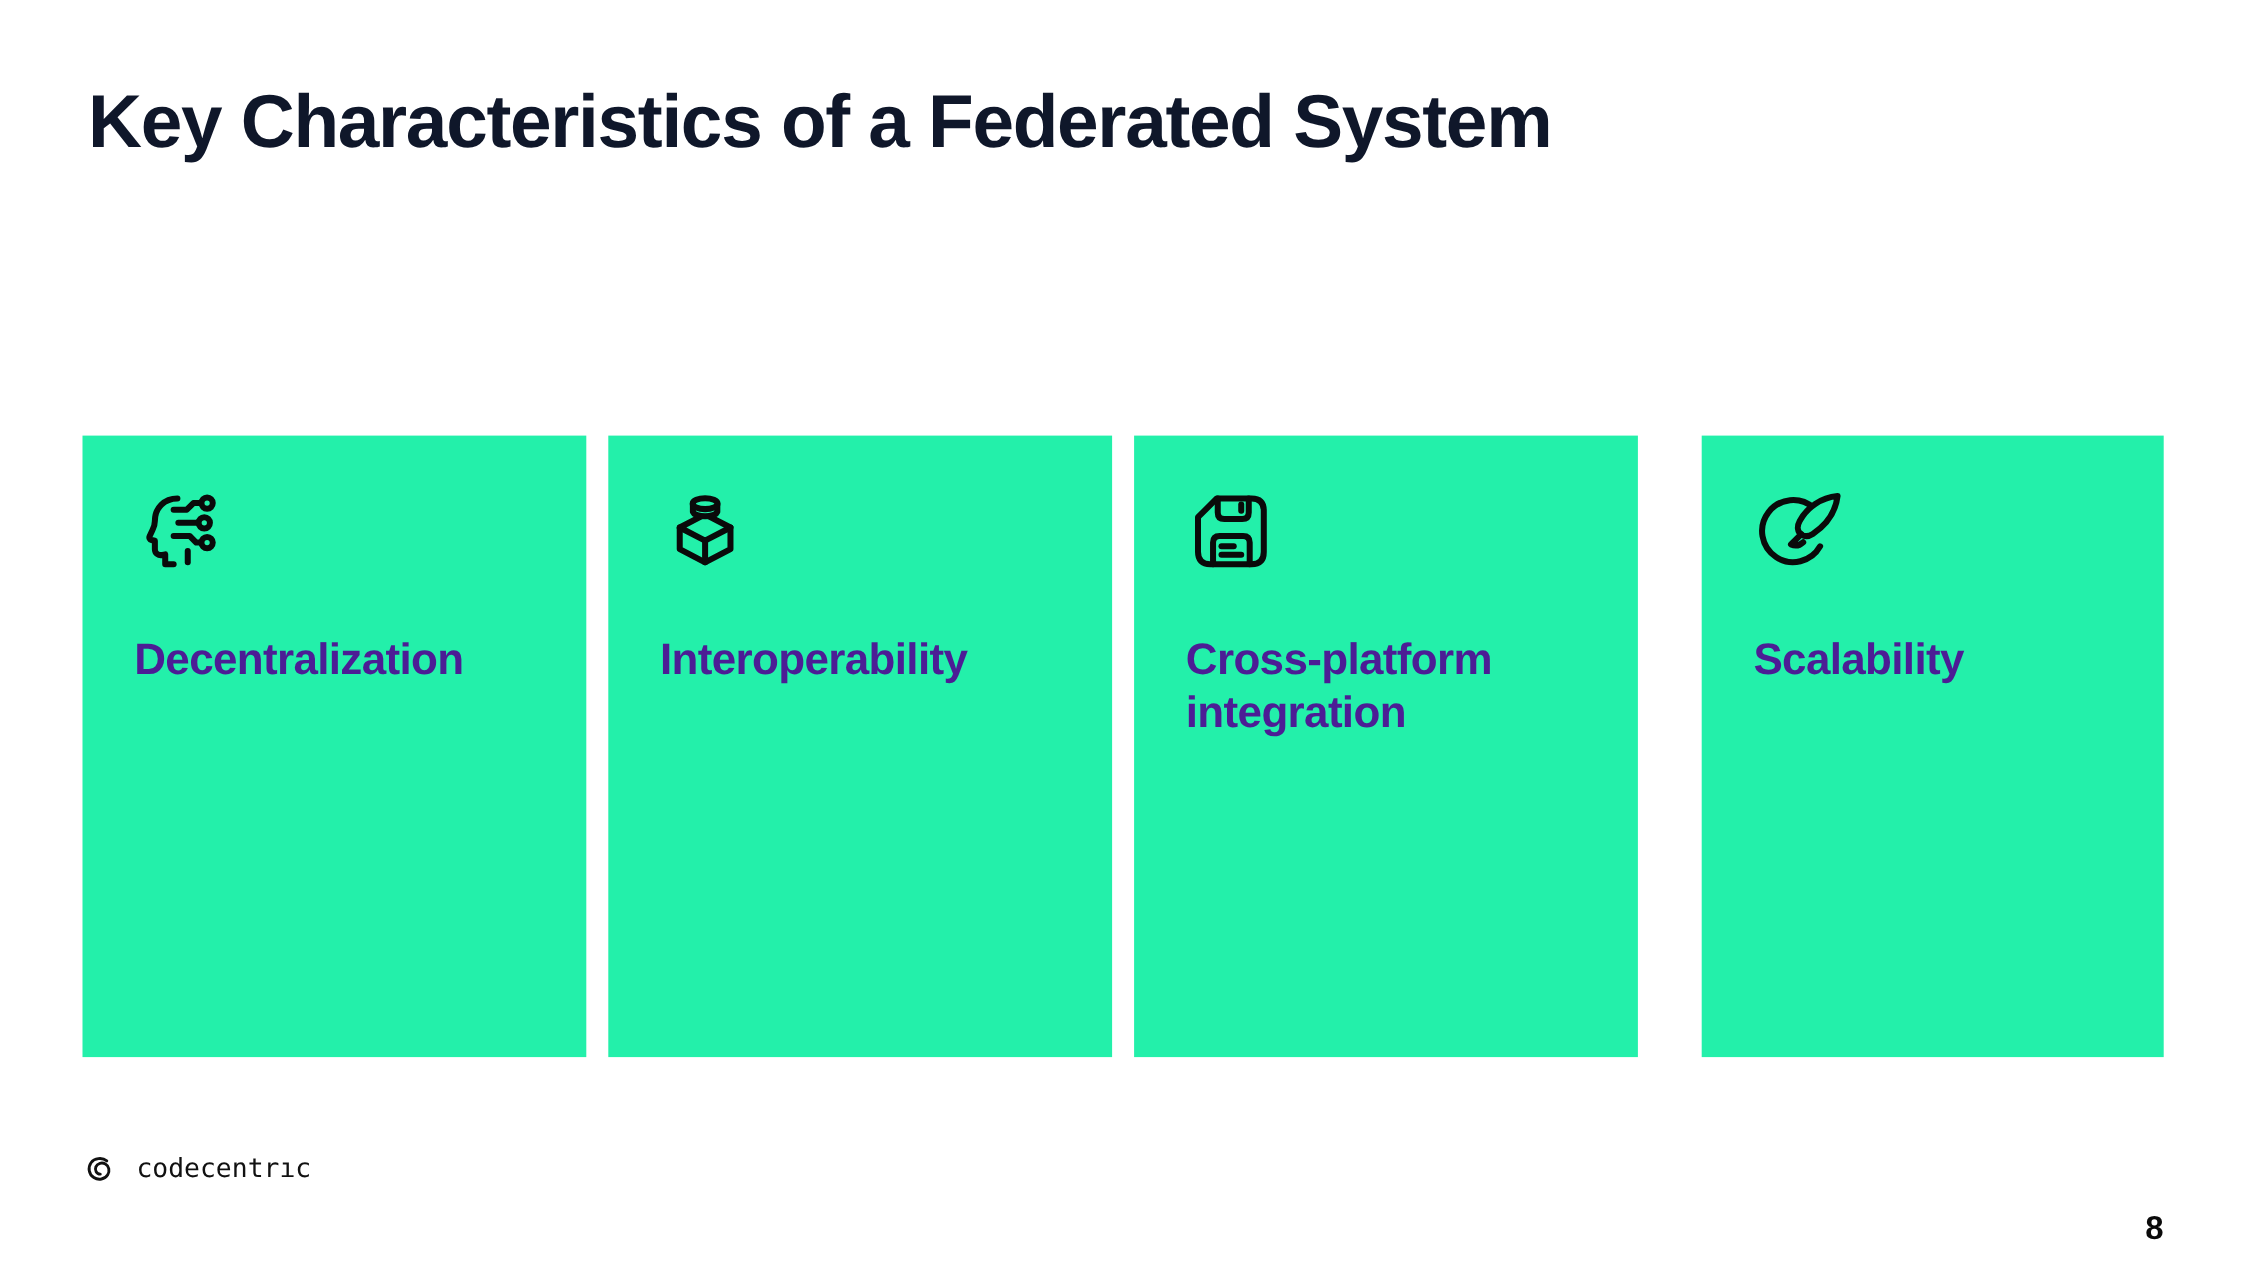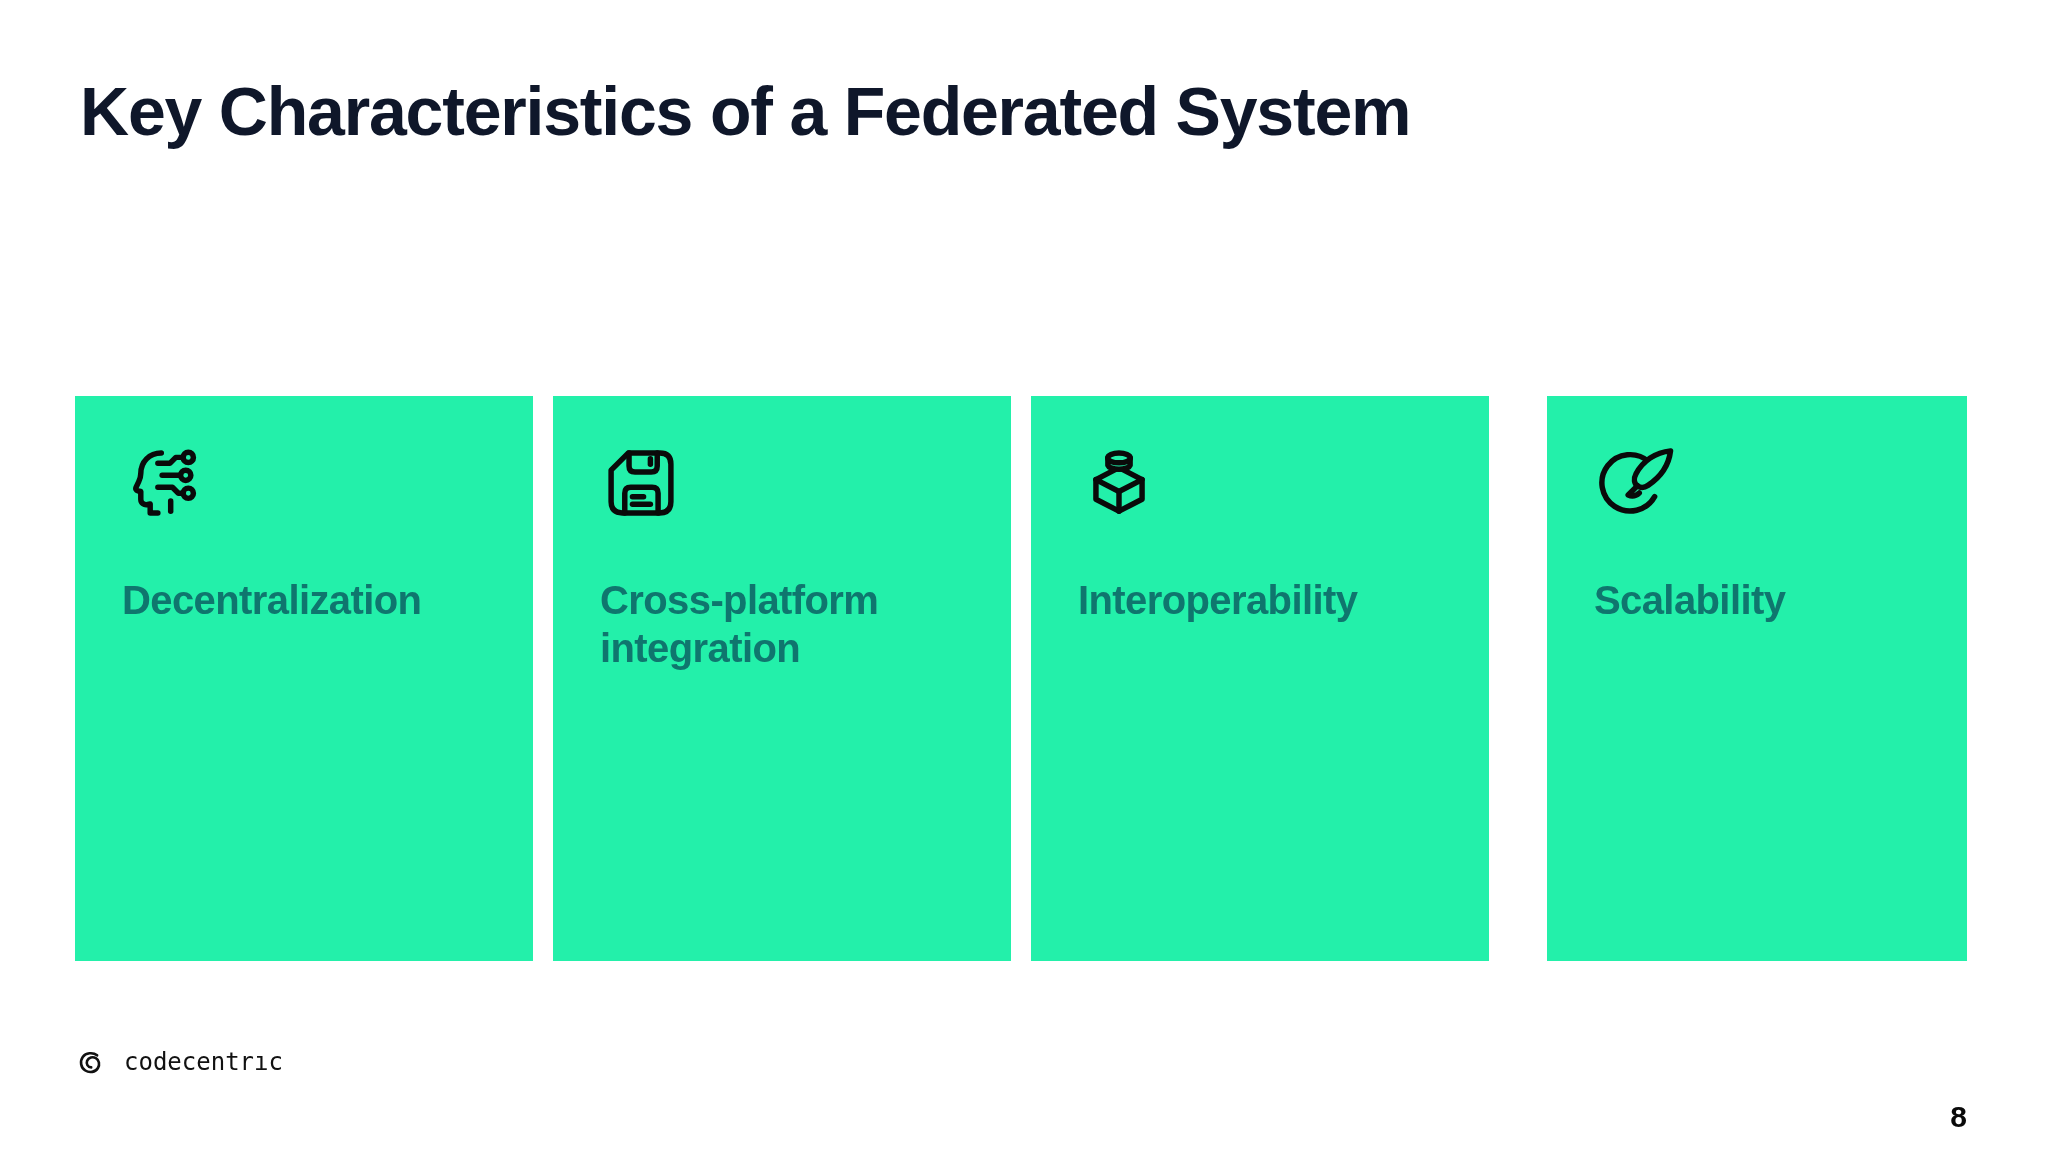--- a/index.html
+++ b/index.html
@@ -41,21 +41,21 @@
     width: 82px;
     height: 82px;
   }
   .card .icon svg { display: block; width: 82px; height: 82px; }
   .card-label {
     margin-top: 52px;
     font-size: 40px;
     font-weight: 800;
     line-height: 1.2;
     letter-spacing: -0.6px;
-    color: #0f766e;
+    color: #4c1d95;
   }
   .footer-logo {
     position: absolute;
     left: 76px;
     top: 1048px;
     display: flex;
     align-items: center;
     gap: 21px;
   }
   .footer-logo svg { display: block; width: 27px; height: 27px; }
@@ -96,42 +96,42 @@
           <circle cx="38.8" cy="30" r="3"></circle>
           <path d="M28.5 34.5 L28.5 40.5"></path>
         </svg>
       </span>
       <h2 class="card-label">Decentralization</h2>
     </div>
 
     <div class="card" style="background-color: rgb(35, 240, 170);">
       <span class="icon">
         <svg viewBox="0 0 48 48" fill="none" stroke="#0A0A0A" stroke-width="3.2" stroke-linecap="round" stroke-linejoin="round">
+          <path d="M10.5 22 L24 15 L37.5 22 L24 29 Z"></path>
+          <path d="M10.5 22 L10.5 33.5 L24 40.5 L37.5 33.5 L37.5 22"></path>
+          <path d="M24 29 L24 40.5"></path>
+          <path d="M17.5 9.3 L17.5 13.6 A6.6 2.9 0 0 0 30.5 13.6 L30.5 9.3" fill="#23F0AA"></path>
+          <ellipse cx="24" cy="9.3" rx="6.6" ry="2.9" fill="#23F0AA"></ellipse>
+        </svg>
+      </span>
+      <h2 class="card-label">Interoperability</h2>
+    </div>
+
+    <div class="card" style="background-color: rgb(35, 240, 170);">
+      <span class="icon">
+        <svg viewBox="0 0 48 48" fill="none" stroke="#0A0A0A" stroke-width="3.2" stroke-linecap="round" stroke-linejoin="round">
           <path d="M16.5 6.5 L35 6.5 Q41.5 6.5 41.5 13 L41.5 35 Q41.5 41.5 35 41.5 L13 41.5 Q6.5 41.5 6.5 35 L6.5 16.5 Z"></path>
           <path d="M17 6.5 L17 14 Q17 17.5 20.5 17.5 L30 17.5 Q33.5 17.5 33.5 14 L33.5 6.5"></path>
           <path d="M29.5 9.8 L29.5 13"></path>
           <path d="M14.5 41.5 L14.5 30 Q14.5 26.5 18 26.5 L30.5 26.5 Q34 26.5 34 30 L34 41.5"></path>
           <path d="M19 32 L25.5 32"></path>
           <path d="M19 36.5 L29.5 36.5"></path>
         </svg>
       </span>
       <h2 class="card-label">Cross-platform integration</h2>
-    </div>
-
-    <div class="card" style="background-color: rgb(35, 240, 170);">
-      <span class="icon">
-        <svg viewBox="0 0 48 48" fill="none" stroke="#0A0A0A" stroke-width="3.2" stroke-linecap="round" stroke-linejoin="round">
-          <path d="M10.5 22 L24 15 L37.5 22 L24 29 Z"></path>
-          <path d="M10.5 22 L10.5 33.5 L24 40.5 L37.5 33.5 L37.5 22"></path>
-          <path d="M24 29 L24 40.5"></path>
-          <path d="M17.5 9.3 L17.5 13.6 A6.6 2.9 0 0 0 30.5 13.6 L30.5 9.3" fill="#23F0AA"></path>
-          <ellipse cx="24" cy="9.3" rx="6.6" ry="2.9" fill="#23F0AA"></ellipse>
-        </svg>
-      </span>
-      <h2 class="card-label">Interoperability</h2>
     </div>
 
     <div class="card" style="background-color: rgb(35, 240, 170); margin-left: 38px;">
       <span class="icon">
         <svg viewBox="0 0 48 48" fill="none" stroke="#0A0A0A" stroke-width="3.2" stroke-linecap="round" stroke-linejoin="round">
           <path d="M32 11.5 A16.5 16.5 0 1 0 35.5 32"></path>
           <path d="M44.8 5.2 C36 6 28.6 11.2 24.6 18.6 C23.1 21.4 23.4 24.4 25.6 25.8 C27.4 26.9 29.8 26.6 31.6 25.4 C38.8 20.6 43.8 13.6 44.8 5.2 Z" fill="#23F0AA"></path>
           <path d="M25.5 25.5 L20 31 Q23.5 32.6 26.5 29.8"></path>
         </svg>
       </span>

